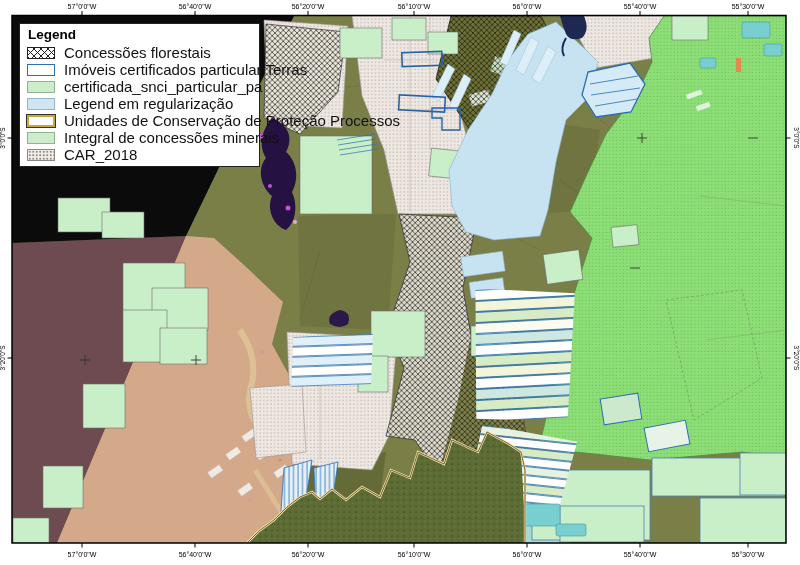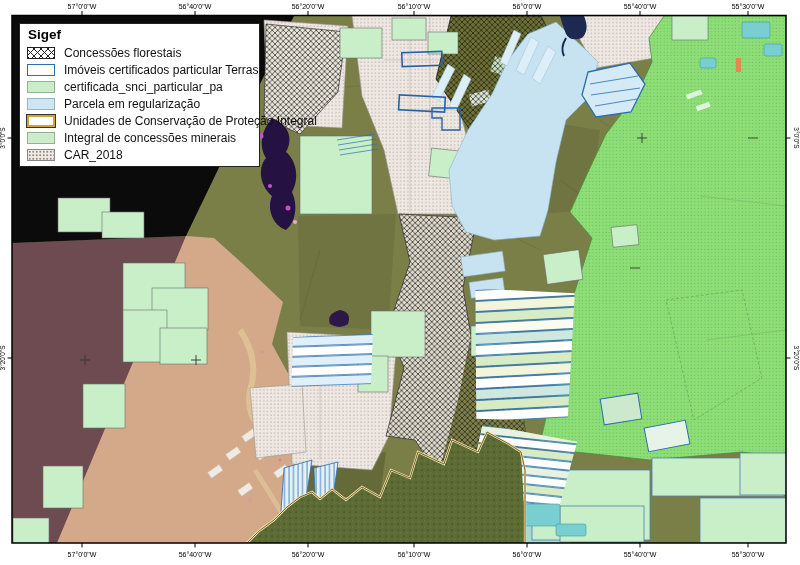--- a/index.html
+++ b/index.html
@@ -5,21 +5,21 @@
   html,body{margin:0;padding:0;background:#fff;}
   #page{position:relative;width:800px;height:565px;background:#fff;overflow:hidden;
         font-family:"Liberation Sans",sans-serif;}
   #map-svg{position:absolute;left:0;top:0;}
   
   #legend{position:absolute;left:19px;top:23px;width:241px;background:#fff;
           border:1px solid #222;padding:2px 0 3px 7px;box-sizing:border-box;z-index:5;}
   #legend .title{font-size:13.5px;font-weight:bold;color:#000;margin:1px 0 2px 1px;}
   .lrow{display:flex;align-items:center;height:17px;}
   .sw{width:28px;height:12px;flex:0 0 28px;margin-right:9px;border:1px solid #555;box-sizing:border-box;}
-  .lrow span.lbl{font-size:12px;color:#111;white-space:nowrap;}
+  .lrow span.lbl{font-size:15px;color:#111;white-space:nowrap;}
   .sw-xhatch{background:
       repeating-linear-gradient(45deg,#222 0 1px,transparent 1px 5px),
       repeating-linear-gradient(-45deg,#222 0 1px,transparent 1px 5px),#fff;
       border-color:#222;}
   .sw-sigef{background:#fff;border:1.4px solid #2a6fb0;}
   .sw-publica{background:#e3eab4;border-color:#9aa27a;}
   .sw-snci{background:#cdeccb;border-color:#8fb58f;}
   .sw-parcela{background:#cfe6f2;border-color:#93b7c9;}
   .sw-uc{background:#fff;border:2.5px solid #caa537;box-shadow:0 0 0 1px #333;}
   .sw-ti{background:#f6ccd4;border-color:#c79aa5;}
@@ -319,40 +319,40 @@
     <text class="tick-label" x="640" y="557" text-anchor="middle">55°40'0"W</text>
     <text class="tick-label" x="748" y="557" text-anchor="middle">55°30'0"W</text>
     <text class="side-label" x="5" y="138" text-anchor="middle" transform="rotate(-90 5 138)">3°0'0"S</text>
     <text class="side-label" x="5" y="358" text-anchor="middle" transform="rotate(-90 5 358)">3°20'0"S</text>
     <text class="side-label" x="794" y="138" text-anchor="middle" transform="rotate(90 794 138)">3°0'0"S</text>
     <text class="side-label" x="794" y="358" text-anchor="middle" transform="rotate(90 794 358)">3°20'0"S</text>
   </g>
 </svg>
 
 <div id="legend">
-  <div class="title">Sigef</div>
+  <div class="title">Legend</div>
   <div class="lrow">
     <span class="sw sw-xhatch"></span>
     <span class="lbl">Concessões florestais</span>
   </div>
   <div class="lrow">
     <span class="sw sw-sigef"></span>
     <span class="lbl">Imóveis certificados particular Terras</span>
   </div>
   <div class="lrow">
     <span class="sw sw-snci"></span>
     <span class="lbl">certificada_snci_particular_pa</span>
   </div>
   <div class="lrow">
     <span class="sw sw-parcela"></span>
-    <span class="lbl">Parcela em regularização</span>
+    <span class="lbl">Legend em regularização</span>
   </div>
   <div class="lrow">
     <span class="sw sw-uc"></span>
-    <span class="lbl">Unidades de Conservação de Proteção Integral</span>
+    <span class="lbl">Unidades de Conservação de Proteção Processos</span>
   </div>
   <div class="lrow">
     <span class="sw sw-minerais"></span>
     <span class="lbl">Integral de concessões minerais</span>
   </div>
   <div class="lrow">
     <span class="sw sw-car"></span>
     <span class="lbl">CAR_2018</span>
   </div>
 </div>

